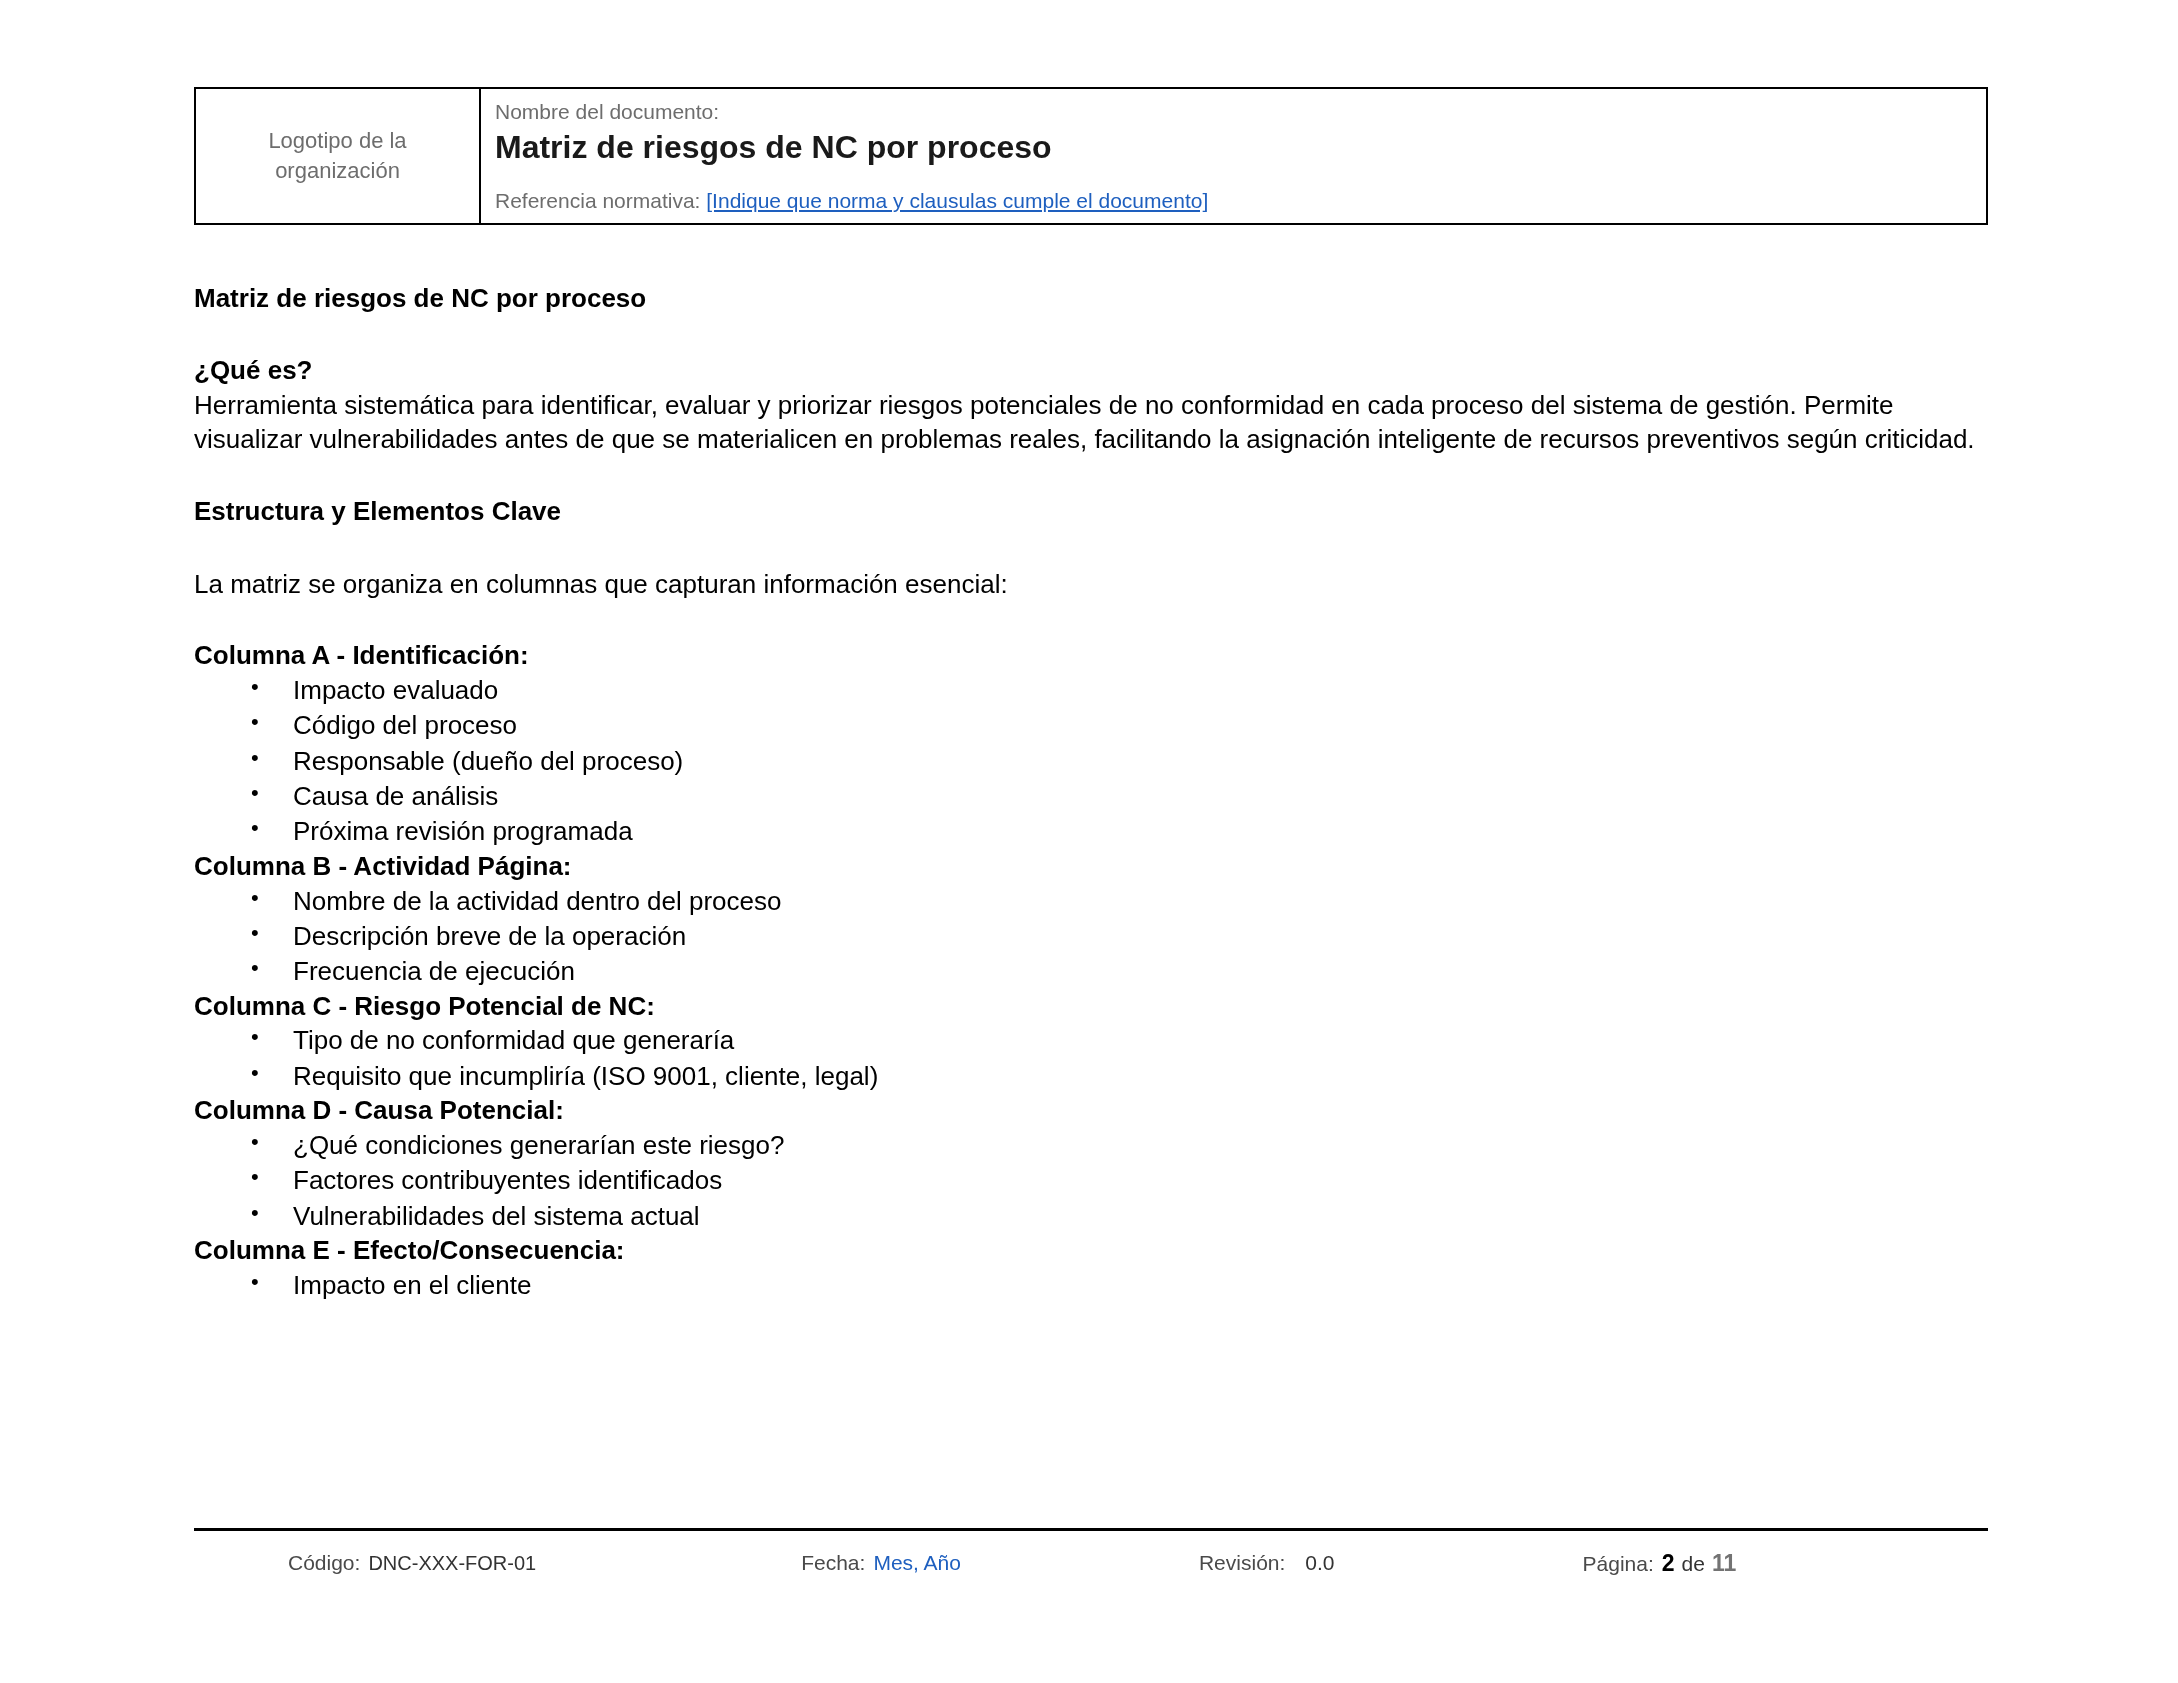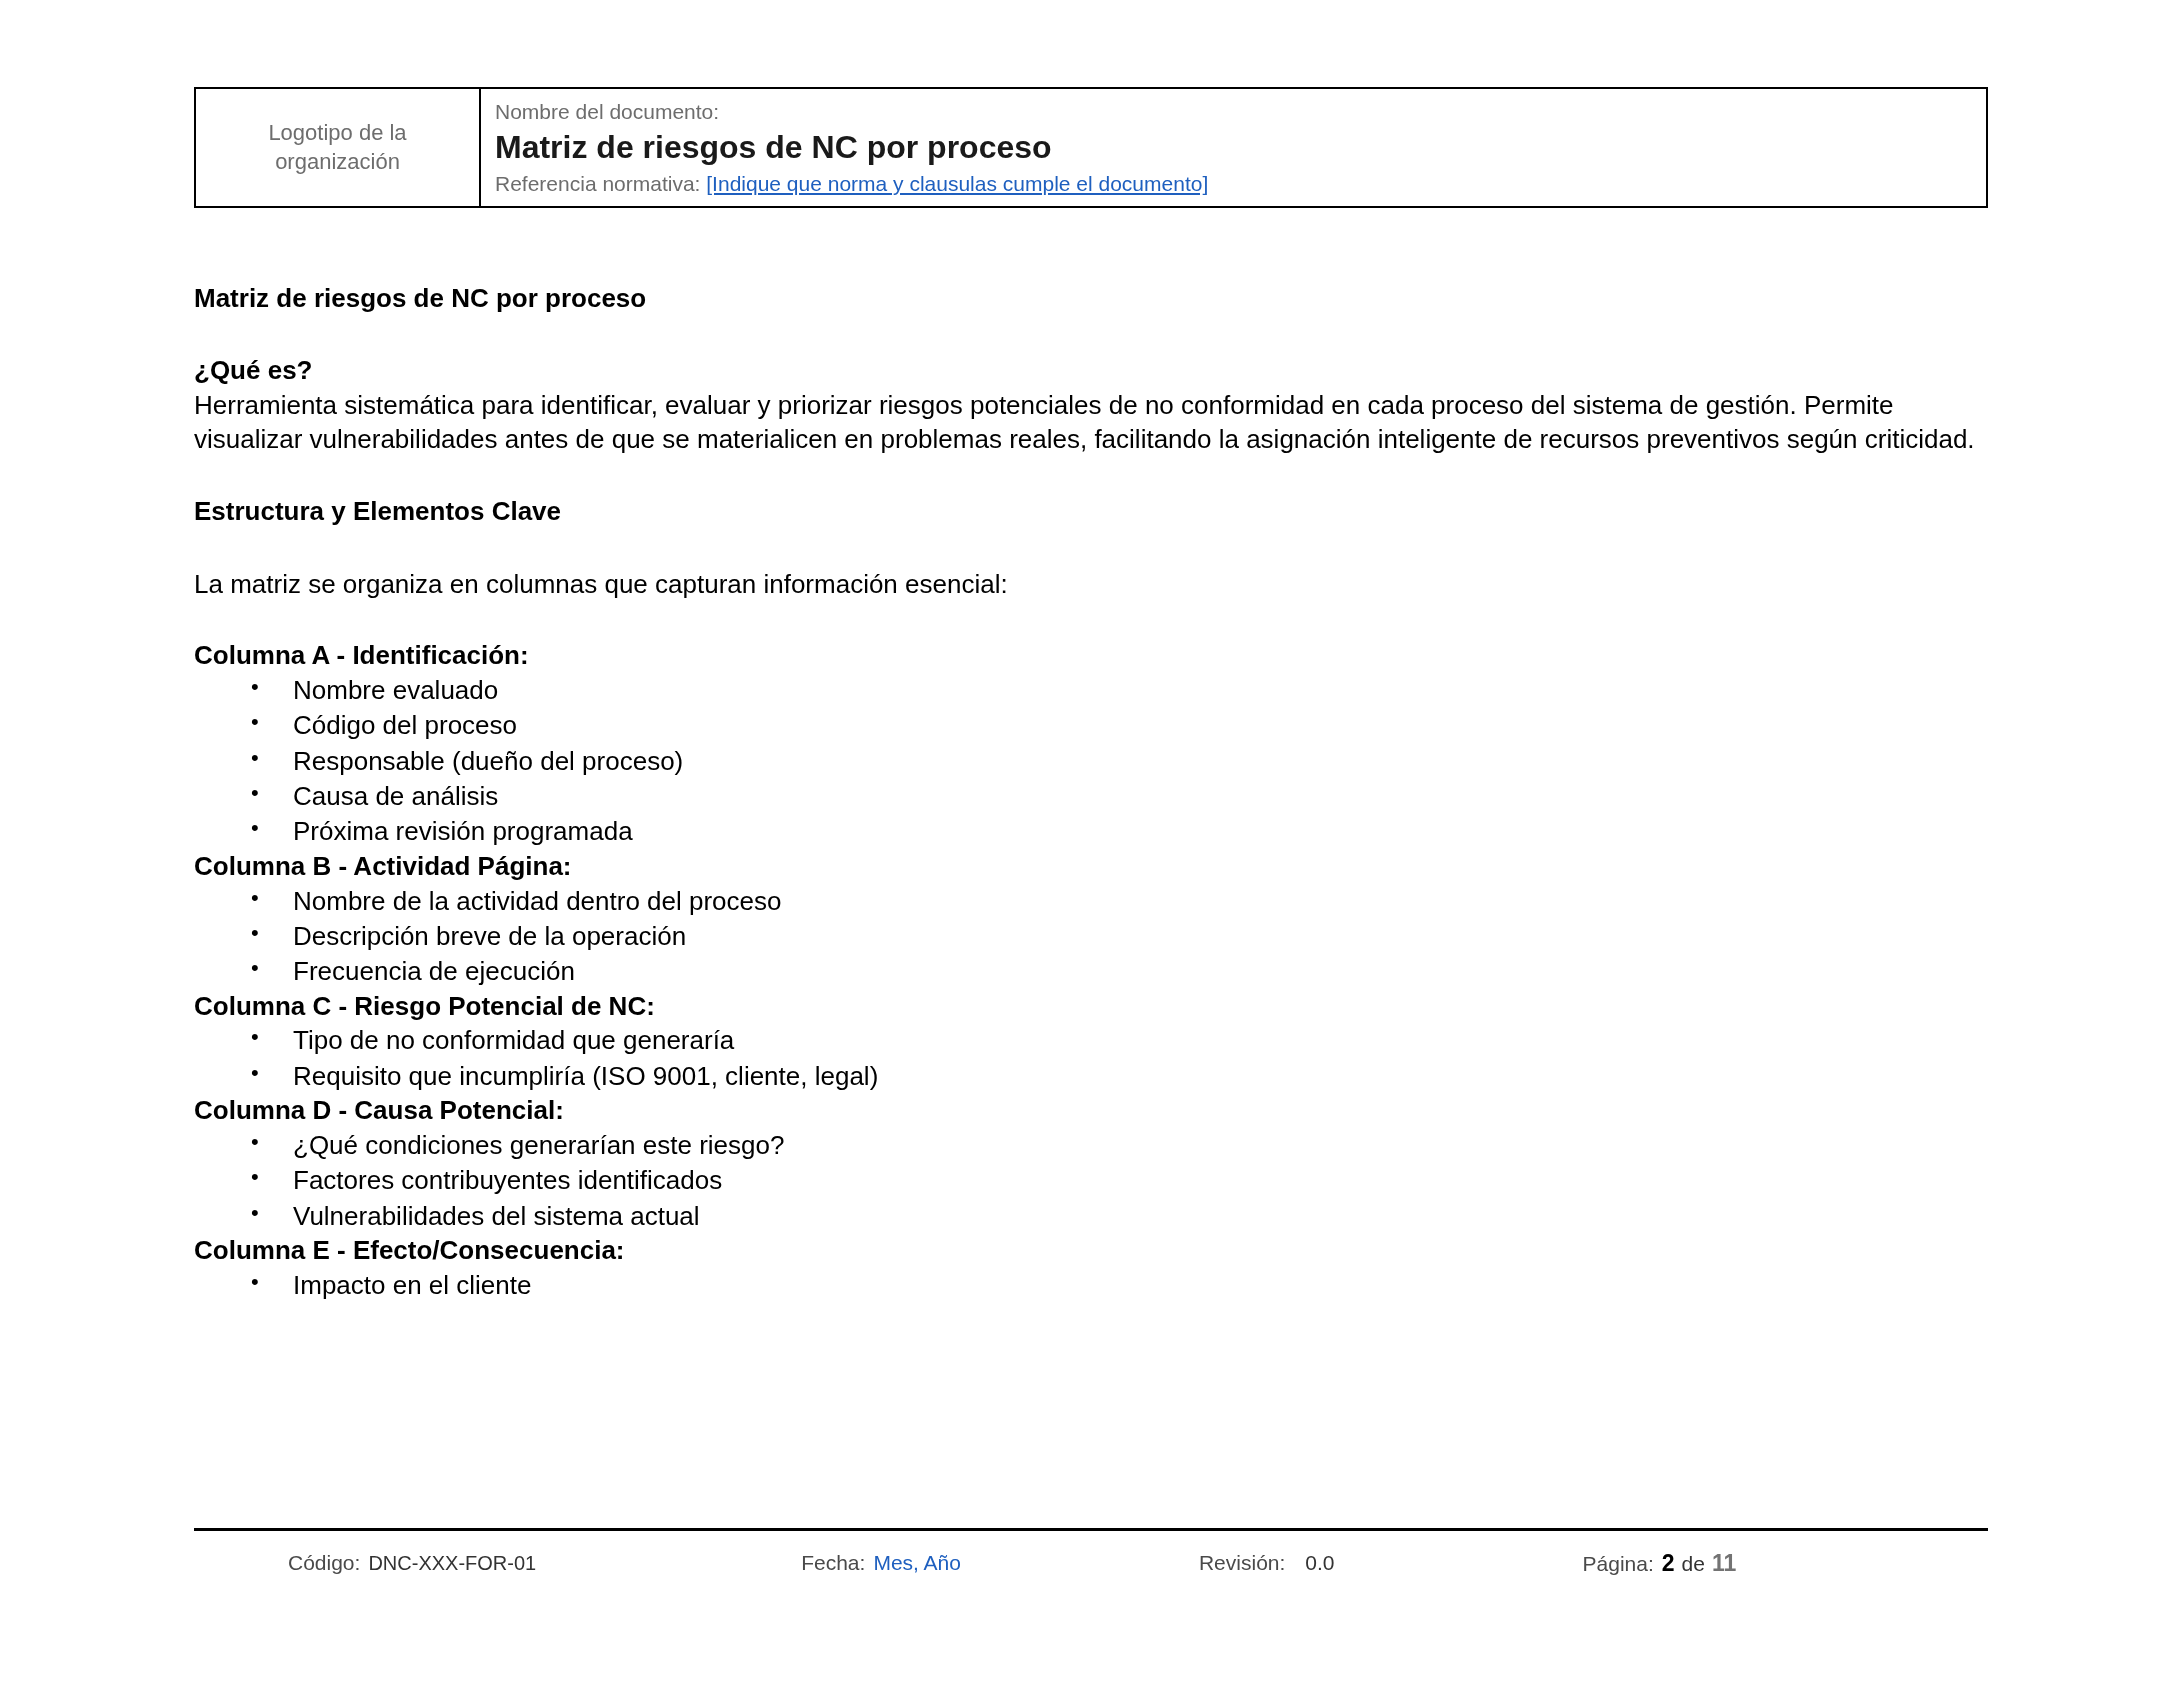--- a/index.html
+++ b/index.html
@@ -61,21 +61,21 @@
     line-height: 1.25;
   }
   .hdr-title {
     font-size: 32px;
     font-weight: bold;
     color: #1a1a1a;
     line-height: 1.25;
     margin-top: 2px;
   }
   .hdr-norm-row {
-    margin-top: 4px;
+    margin-top: 21px;
     font-size: 21px;
     color: #6d6d6d;
     line-height: 1.25;
     white-space: nowrap;
   }
   .hdr-norm-link {
     color: #1e5fbf;
     text-decoration: underline;
   }
 
@@ -185,21 +185,21 @@
     <div class="h-bold">Estructura y Elementos Clave</div>
 
     <div class="sp-38"></div>
 
     <div class="para">La matriz se organiza en columnas que capturan información esencial:</div>
 
     <div class="sp-38"></div>
 
     <div class="h-bold">Columna A - Identificación:</div>
     <ul class="bullets">
-      <li>Nombre evaluado</li>
+      <li>Impacto evaluado</li>
       <li>Código del proceso</li>
       <li>Responsable (dueño del proceso)</li>
       <li>Causa de análisis</li>
       <li>Próxima revisión programada</li>
     </ul>
 
     <div class="h-bold">Columna B - Actividad Página:</div>
     <ul class="bullets">
       <li>Nombre de la actividad dentro del proceso</li>
       <li>Descripción breve de la operación</li>

